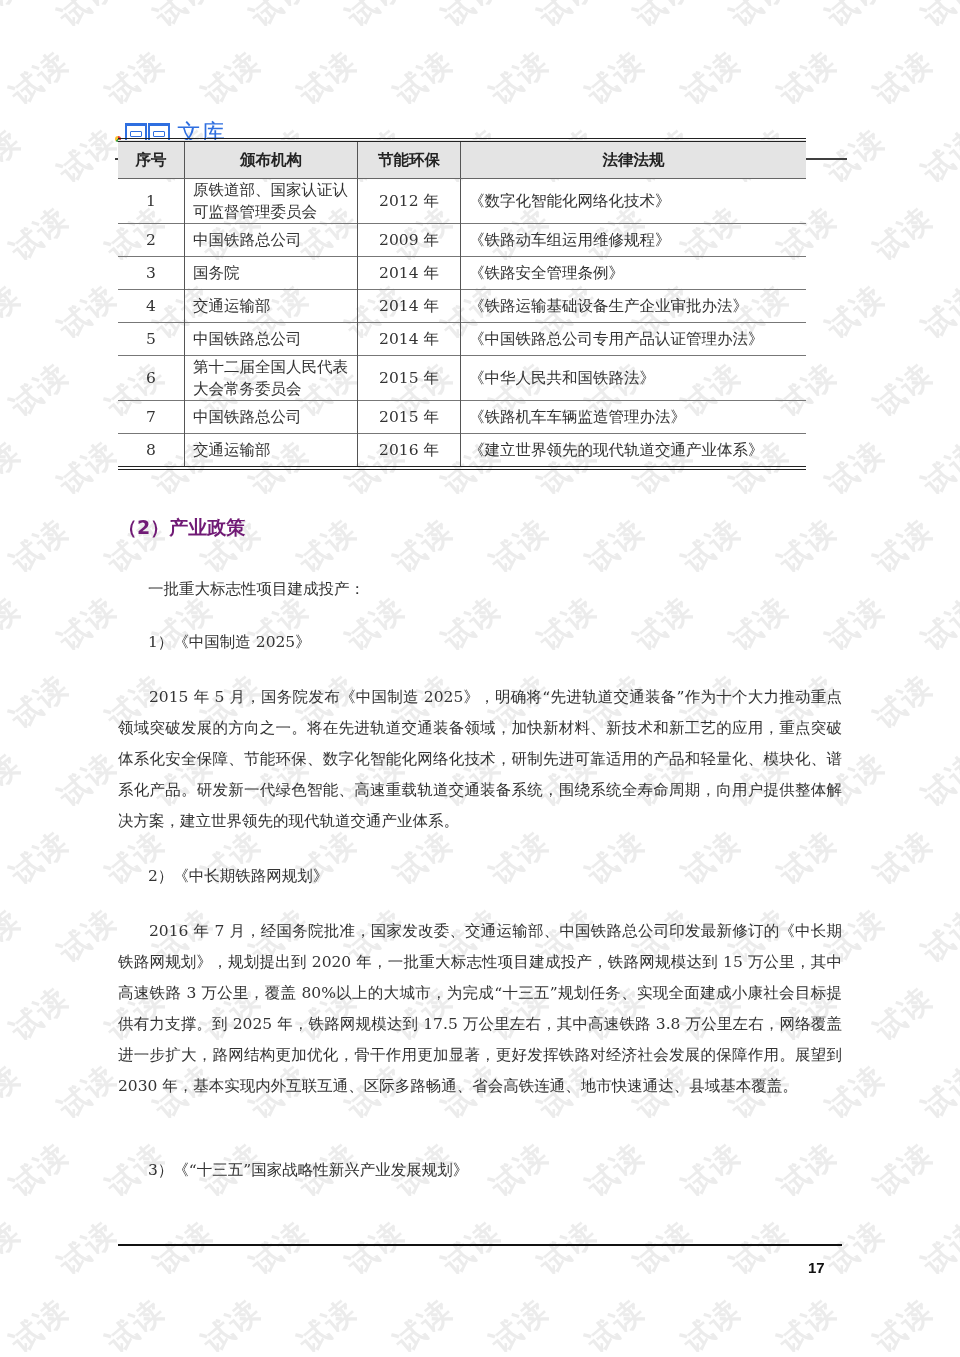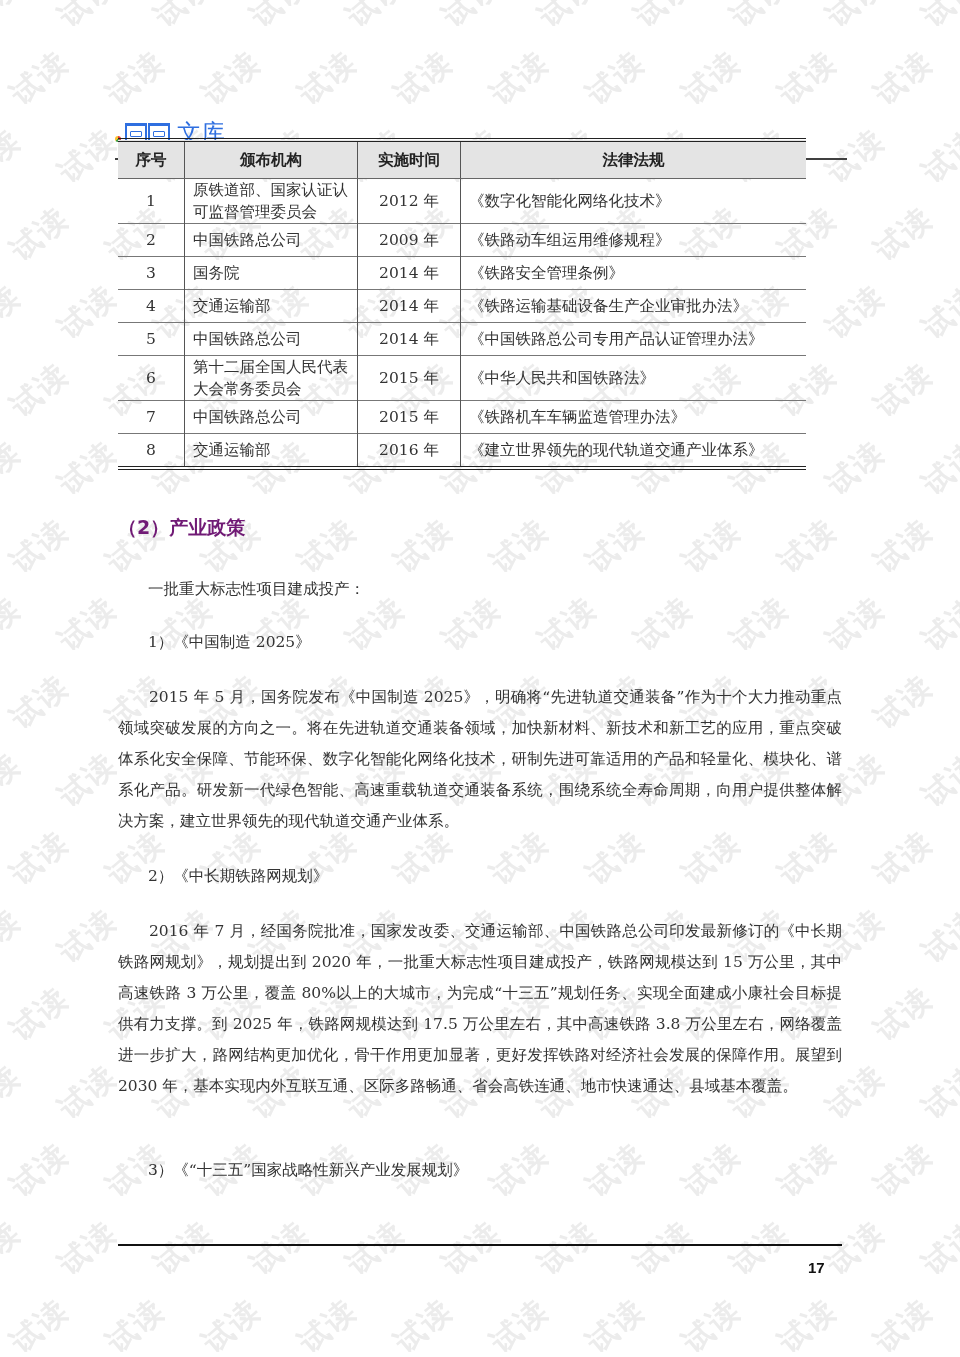--- a/index.html
+++ b/index.html
@@ -261,21 +261,21 @@
       </span>
       <span class="logo-text">文库</span>
     </div>
   </div>
 
   <table class="law-table">
     <thead>
       <tr>
         <th class="c-no">序号</th>
         <th class="c-org">颁布机构</th>
-        <th class="c-year">实施时间</th>
+        <th class="c-year">节能环保</th>
         <th class="c-law">法律法规</th>
       </tr>
     </thead>
     <tbody>
       <tr>
         <td class="c-no tall">1</td>
         <td class="c-org tall">原铁道部、国家认证认可监督管理委员会</td>
         <td class="c-year tall">2012 年</td>
         <td class="c-law tall">《数字化智能化网络化技术》</td>
       </tr>

